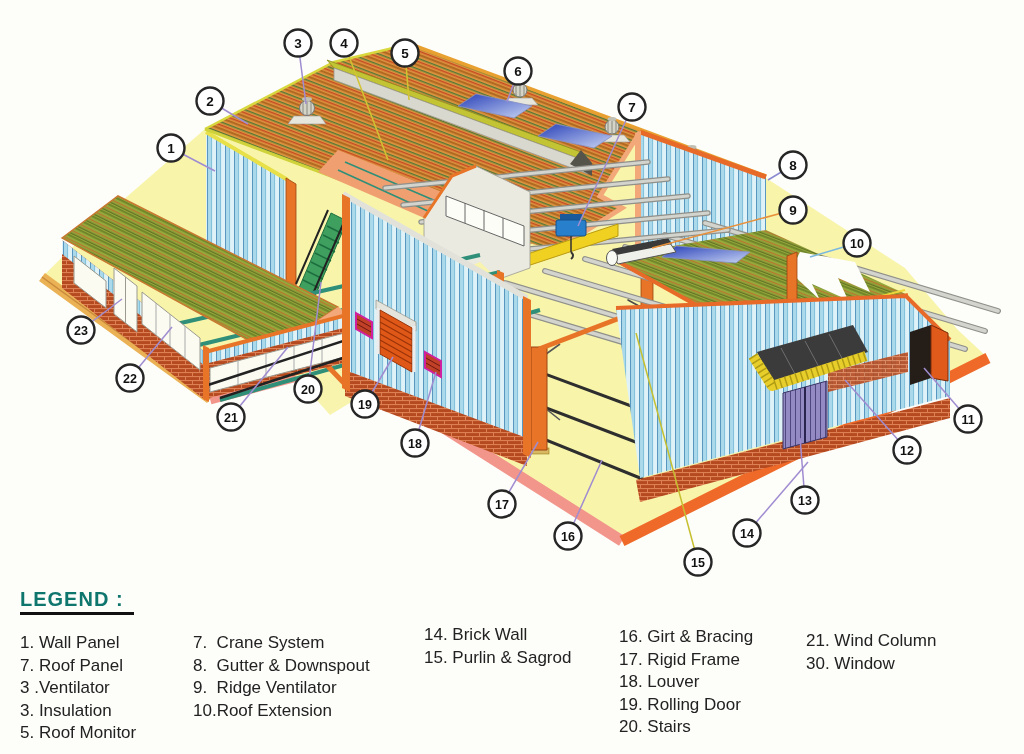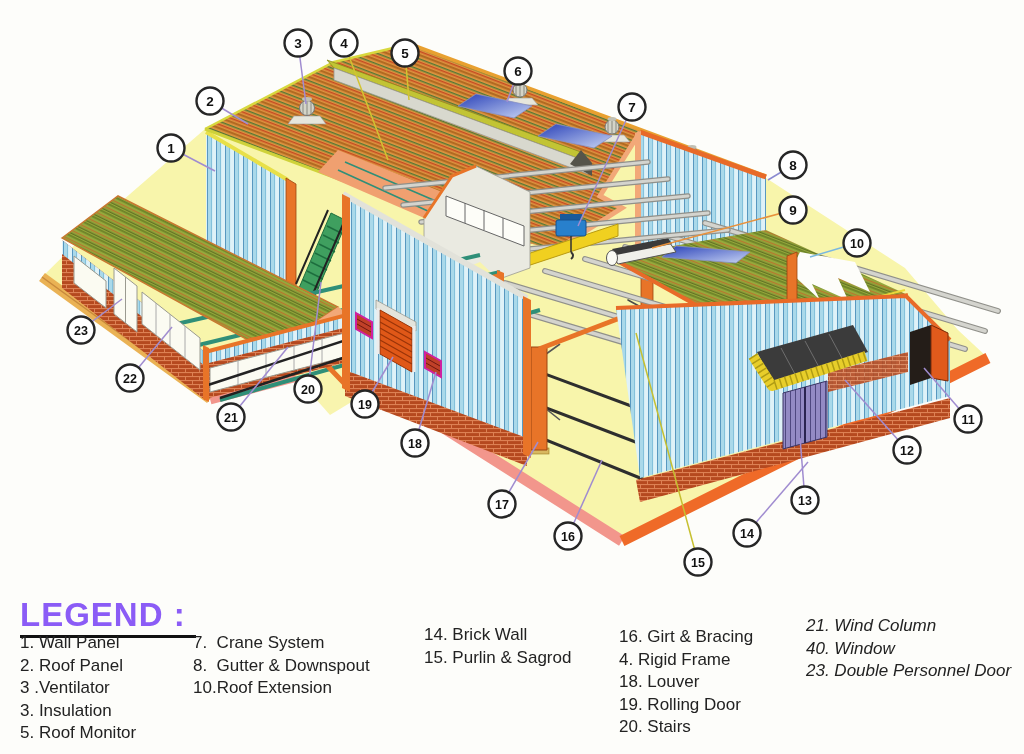--- a/index.html
+++ b/index.html
@@ -1,22 +1,22 @@
 <!DOCTYPE html>
 <html><head>
 <meta charset="utf-8">
 <style>
   html,body{margin:0;padding:0;background:#fdfdfa;}
   .page{position:relative;width:1024px;height:754px;background:#fdfdfa;overflow:hidden;
         font-family:"Liberation Sans", sans-serif;}
   .figure{position:absolute;left:0;top:0;width:1024px;height:580px;}
   .figure svg{display:block;width:1024px;height:580px;}
   .legend{position:absolute;left:0;top:580px;width:1024px;height:174px;}
-  .legend-heading{position:absolute;left:20px;top:8px;font-size:33px;font-weight:700;
-        color:#8b5cf6;letter-spacing:1px;border-bottom:3px solid #111;padding:0 10px 1px 0;margin-top:8px;}
+  .legend-heading{position:absolute;left:20px;top:8px;font-size:20px;font-weight:700;
+        color:#0f766e;letter-spacing:1px;border-bottom:3px solid #111;padding:0 10px 1px 0;}
   .legend-col{position:absolute;top:44px;}
   .legend-item{font-size:17px;line-height:22.5px;color:#222;white-space:pre;}
   .callout-num{font-family:"Liberation Sans",sans-serif;font-weight:700;}
 </style>
 </head>
 <body>
 
 <div class="page">
   <div class="figure">
     <svg viewBox="0 0 1024 580" xmlns="http://www.w3.org/2000/svg">
@@ -389,41 +389,41 @@
           </g>
         </g>
     </svg>
   </div>
 
   <div class="legend">
     <div class="legend-heading">LEGEND :</div>
     <div id="legend-columns">
         <div class="legend-col" style="left: 20px; top: 52px;">
           <div class="legend-item">1. Wall Panel</div>
-          <div class="legend-item">2. Roof Panel</div>
+          <div class="legend-item">7. Roof Panel</div>
           <div class="legend-item">3 .Ventilator</div>
           <div class="legend-item">3. Insulation</div>
           <div class="legend-item">5. Roof Monitor</div>
         </div>
         <div class="legend-col" style="left: 193px; top: 52px;">
           <div class="legend-item">7.  Crane System</div>
           <div class="legend-item">8.  Gutter &amp; Downspout</div>
+          <div class="legend-item">9.  Ridge Ventilator</div>
           <div class="legend-item">10.Roof Extension</div>
         </div>
         <div class="legend-col" style="left: 424px; top: 44px;">
           <div class="legend-item">14. Brick Wall</div>
           <div class="legend-item">15. Purlin &amp; Sagrod</div>
         </div>
         <div class="legend-col" style="left: 619px; top: 46px;">
           <div class="legend-item">16. Girt &amp; Bracing</div>
-          <div class="legend-item">4. Rigid Frame</div>
+          <div class="legend-item">17. Rigid Frame</div>
           <div class="legend-item">18. Louver</div>
           <div class="legend-item">19. Rolling Door</div>
           <div class="legend-item">20. Stairs</div>
         </div>
-        <div class="legend-col" style="left: 806px; top: 35px; font-style: italic;">
+        <div class="legend-col" style="left: 806px; top: 50px;">
           <div class="legend-item">21. Wind Column</div>
-          <div class="legend-item">40. Window</div>
-          <div class="legend-item">23. Double Personnel Door</div>
+          <div class="legend-item">30. Window</div>
         </div>
       </div>
   </div>
 </div>
 
 </body></html>

